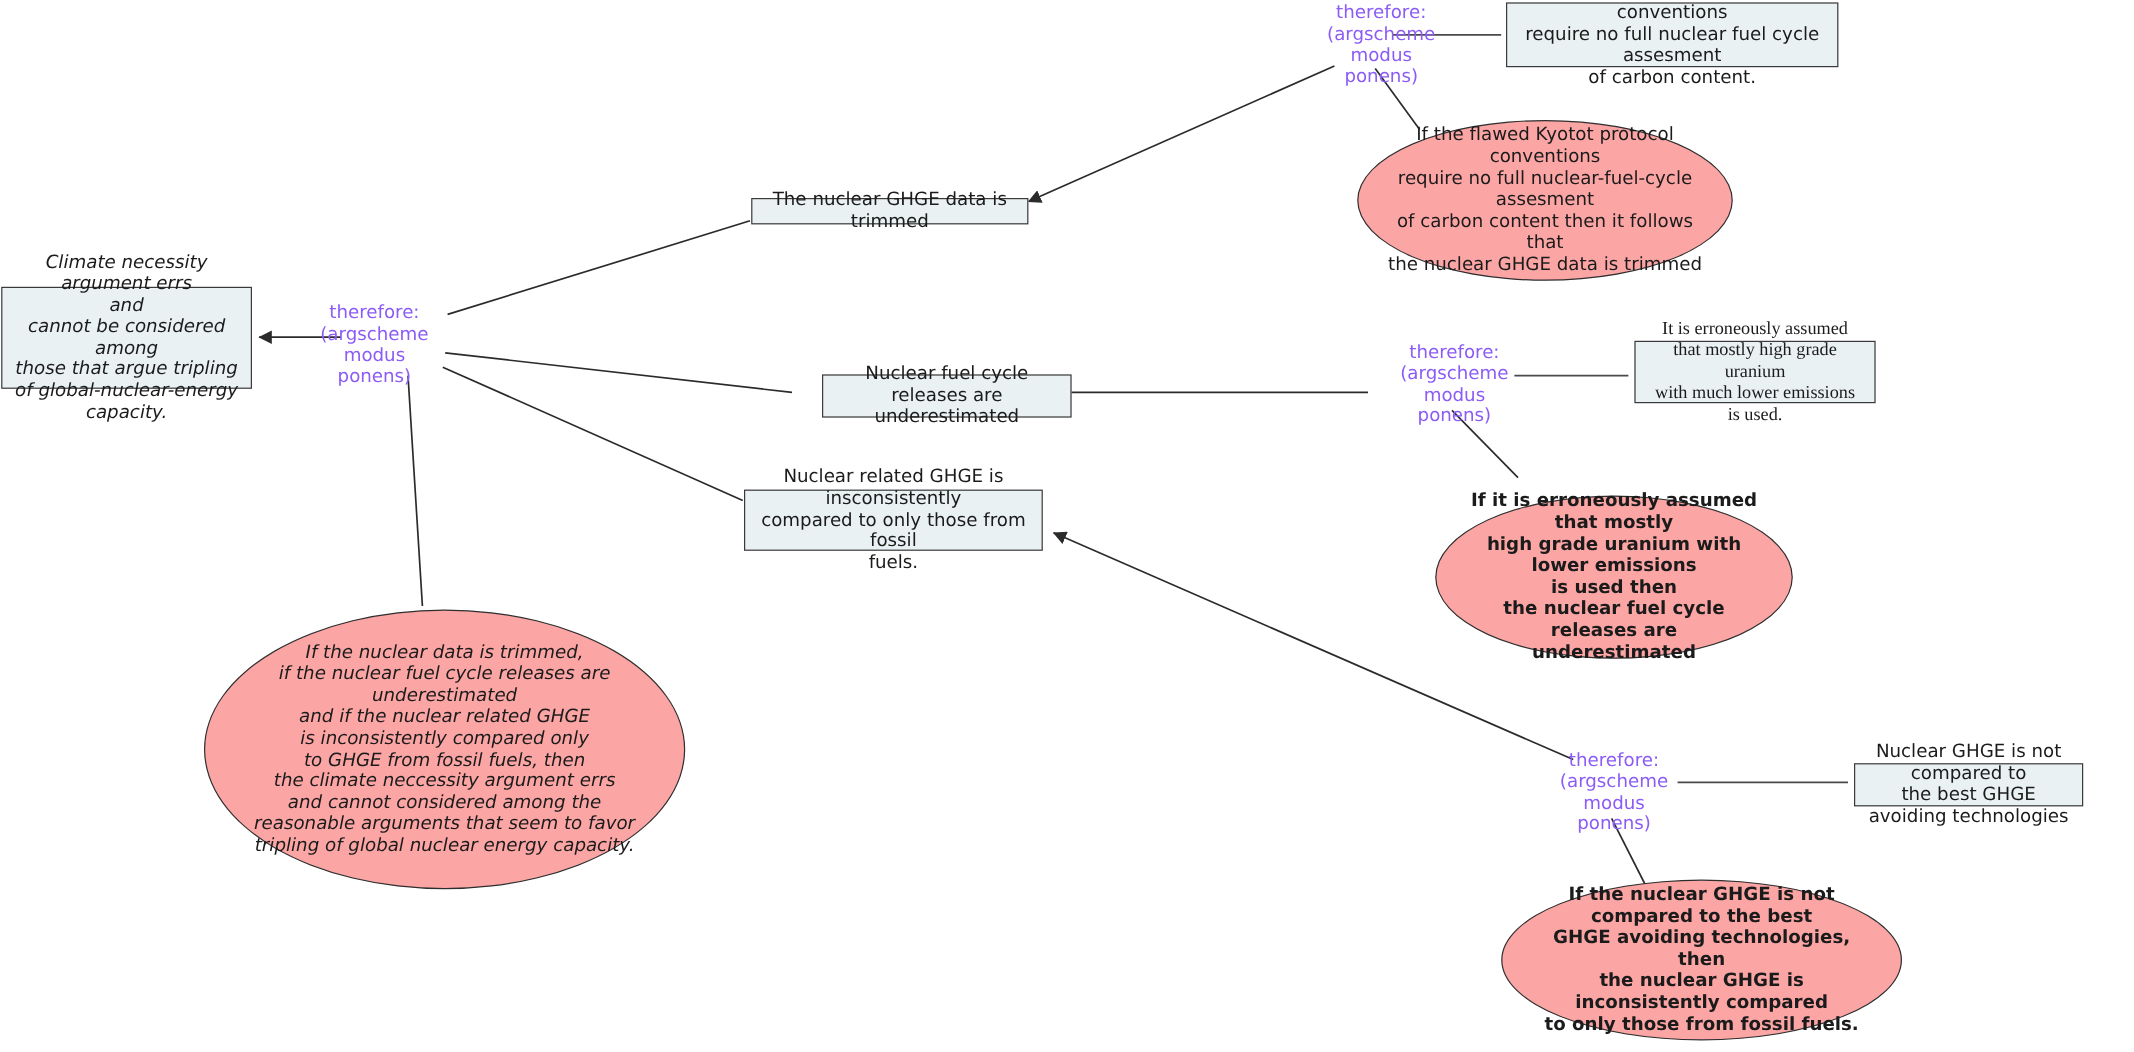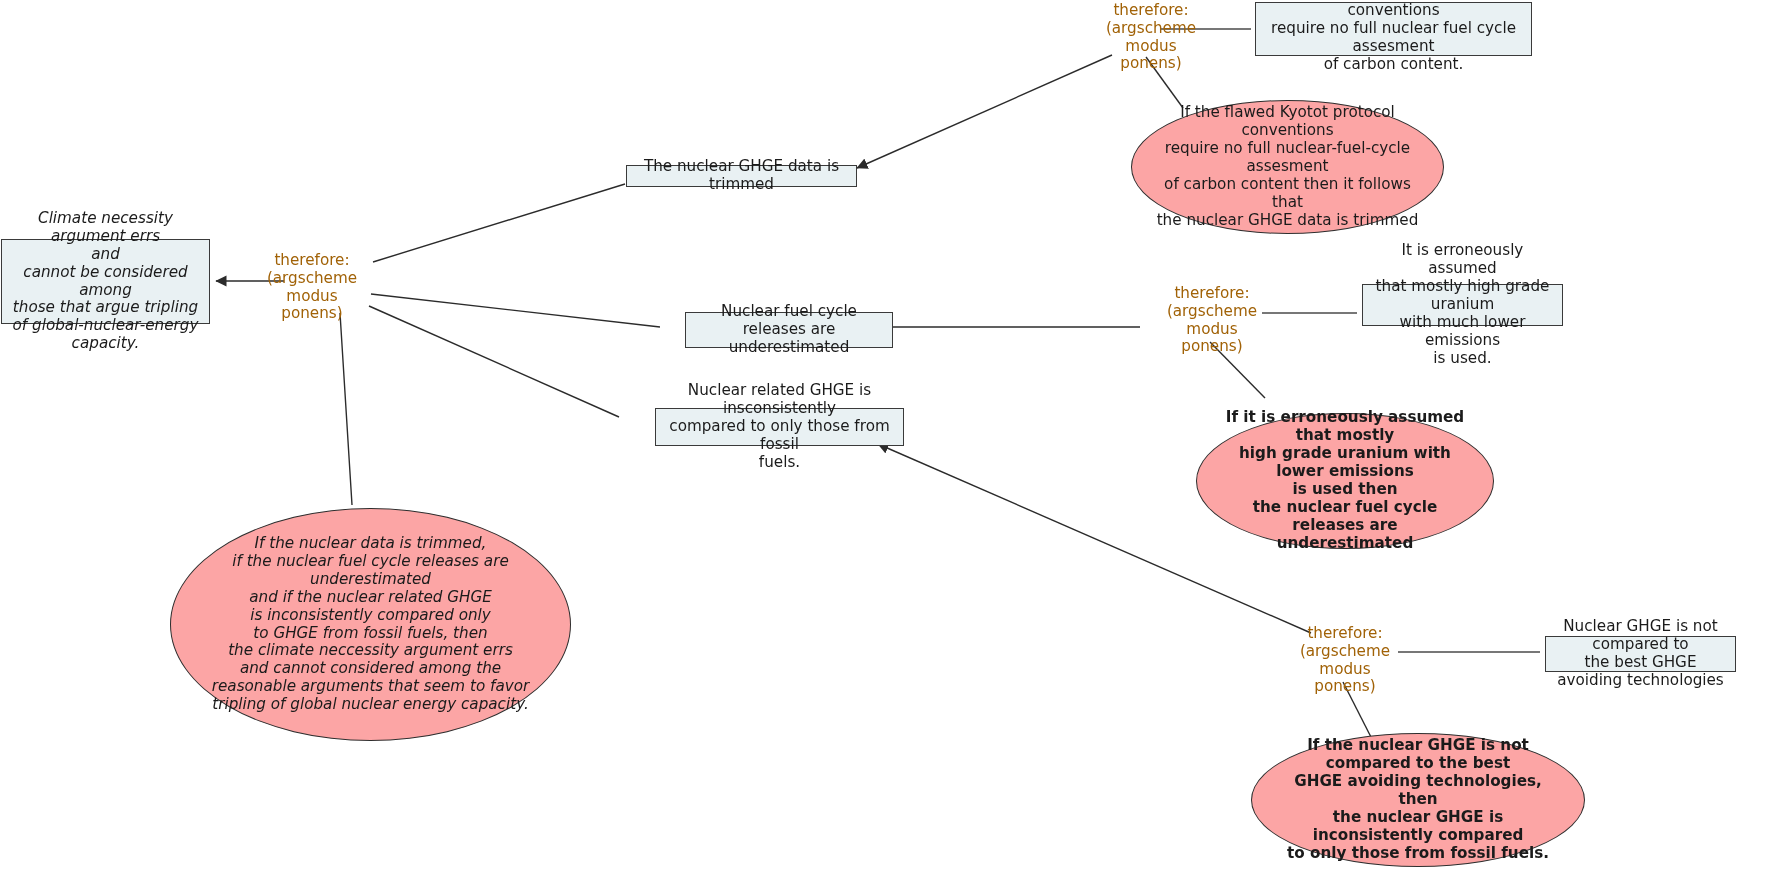--- a/index.html
+++ b/index.html
@@ -52,21 +52,21 @@
     border-radius: 50%;
     font-size: 15.2px;
     padding: 10px 20px;
   }
   .scheme-label {
     position: absolute;
     text-align: center;
     font-size: 15.2px;
     line-height: 1.17;
     white-space: pre-line;
-    color: #a16207;
+    color: #8b5cf6;
     background: transparent;
   }
 </style>
 </head>
 <body>
 
 <div id="canvas">
 
   <svg id="edges" viewBox="0 0 1778 877" width="1778" height="877" xmlns="http://www.w3.org/2000/svg">
     <defs>
@@ -114,32 +114,32 @@
   <div class="node box" style="left:1px; top:239px; width:209px; height:85px;font-style:italic;">Climate necessity argument errs
 and
 cannot be considered among
 those that argue tripling
 of global-nuclear-energy
 capacity.</div>
 
   <div class="node box" style="left:661px; top:312px; width:208px; height:36px;margin-left:24px;">Nuclear fuel cycle releases are
 underestimated</div>
 
-  <div class="node box" style="left:1362px; top:284px; width:201px; height:42px;">It is erroneously assumed
+  <div class="node box" style="left:1362px; top:284px; width:201px; height:52px;font-family:Liberation Serif, serif;">It is erroneously assumed
 that mostly high grade uranium
 with much lower emissions
 is used.</div>
 
   <div class="node ellipse" style="left:1196px; top:413px; width:298px; height:136px;font-weight:bold;">If it is erroneously assumed that mostly
 high grade uranium with lower emissions
 is used then
 the nuclear fuel cycle releases are
 underestimated</div>
 
-  <div class="node box" style="left:620px; top:408px; width:249px; height:38px;margin-left:35px;">Nuclear related GHGE is insconsistently
+  <div class="node box" style="left:620px; top:408px; width:249px; height:51px;">Nuclear related GHGE is insconsistently
 compared to only those from fossil
 fuels.</div>
 
   <div class="node ellipse" style="left:170px; top:508px; width:401px; height:233px;font-style:italic;">If the nuclear data is trimmed,
 if the nuclear fuel cycle releases are underestimated
 and if the nuclear related GHGE
 is inconsistently compared only
 to GHGE from fossil fuels, then
 the climate neccessity argument errs
 and cannot considered among the

